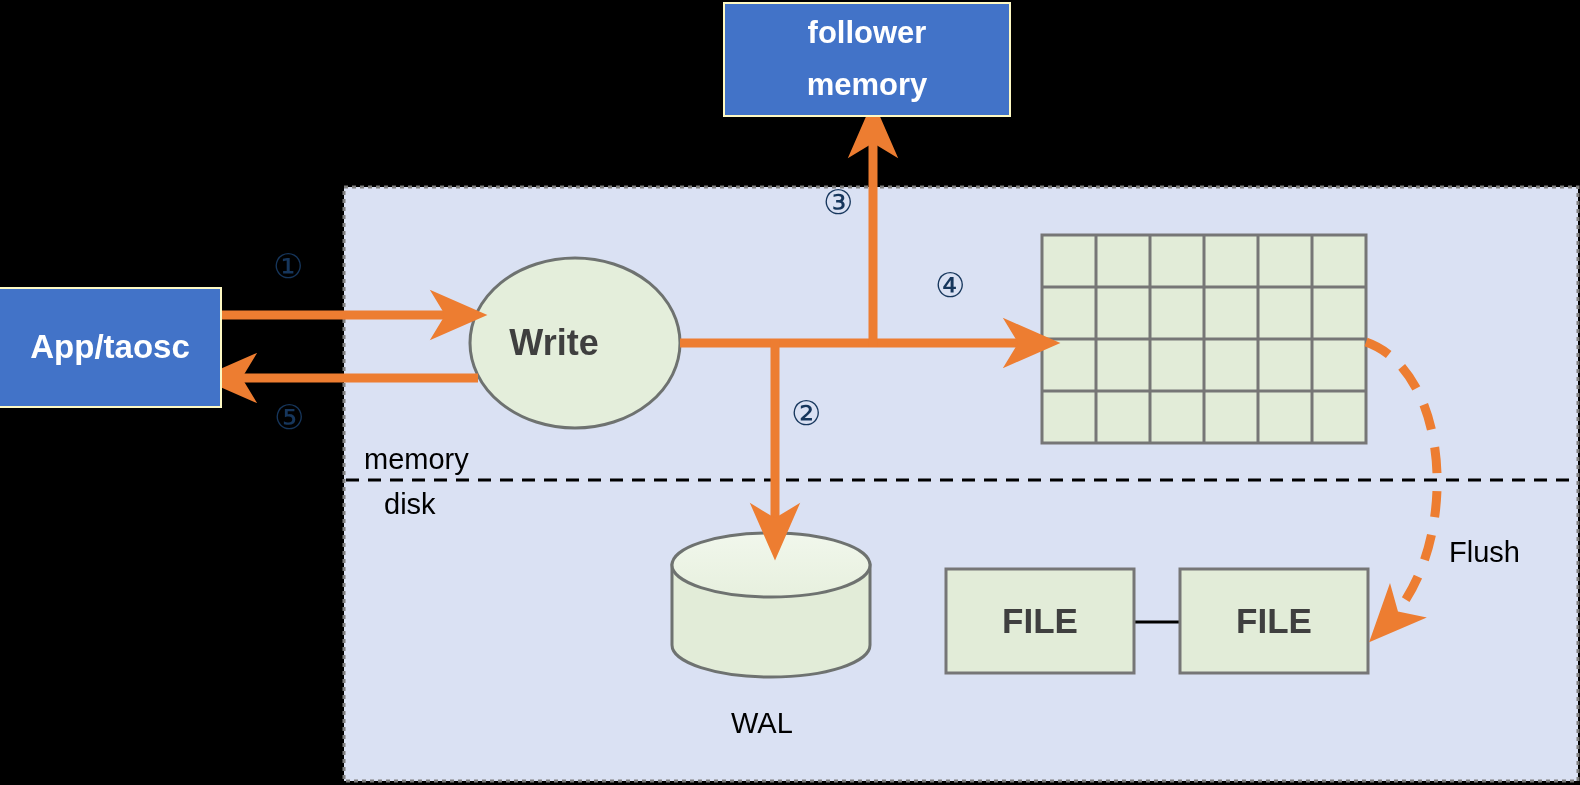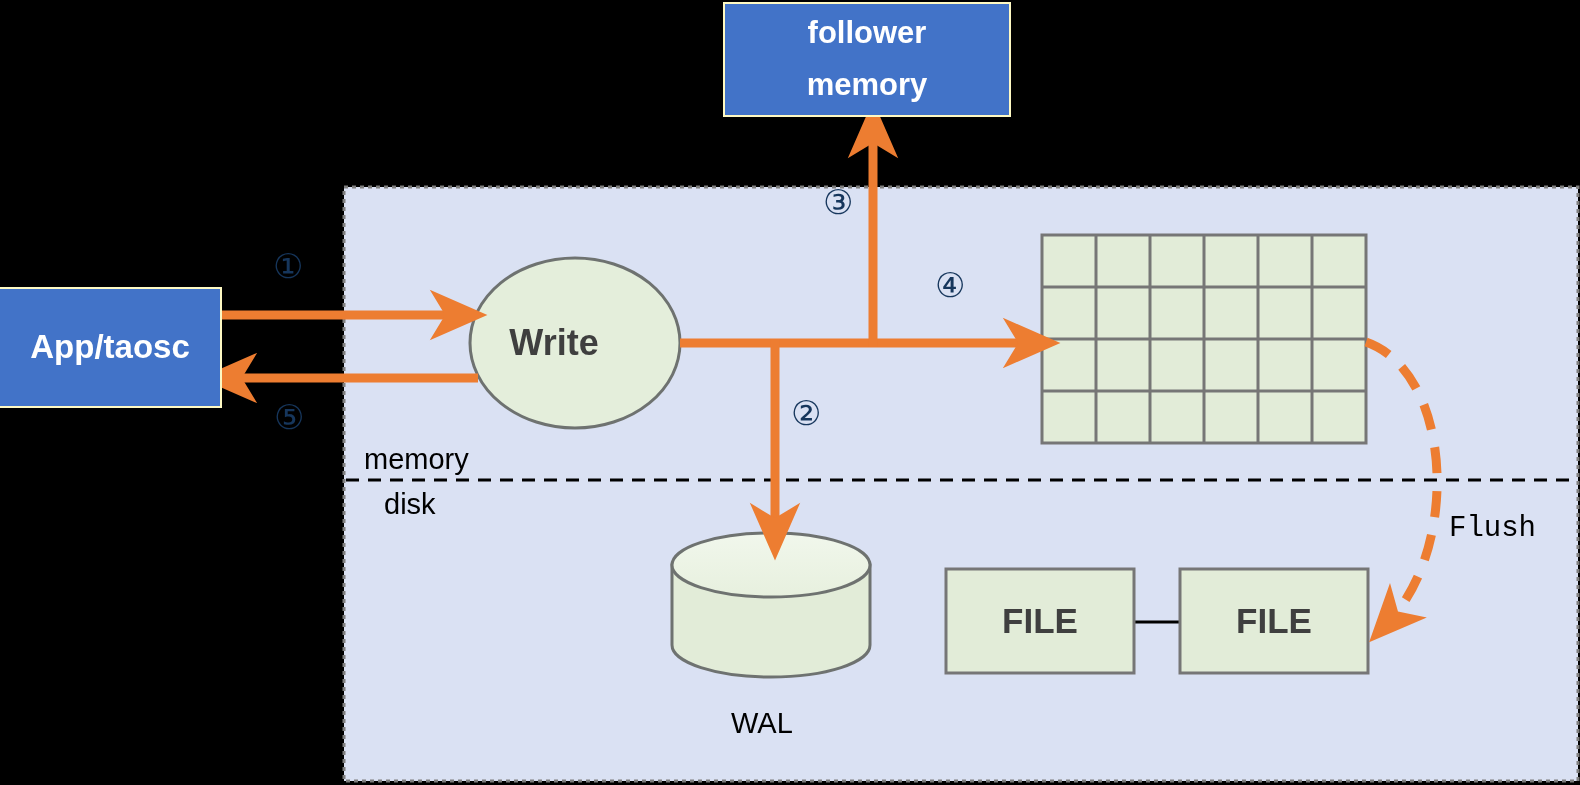--- a/index.html
+++ b/index.html
@@ -145,21 +145,21 @@
     <span>WAL</span>
   </div>
 
   <div class="plain-label" style="left:364px; top:443px;">
     <span>memory</span>
   </div>
   <div class="plain-label" style="left:364px; top:488px;margin-left:20px;">
     <span>disk</span>
   </div>
 
-  <div class="plain-label" style="left:1449px; top:512px;font-family:Liberation Mono, monospace;">
+  <div class="plain-label" style="left:1449px; top:536px;">
     <span>Flush</span>
   </div>
 
 
   <div class="circnum" style="left:273px; top:249px;">
     <span>①</span>
   </div>
   <div class="circnum" style="left:274px; top:400px;">
     <span>⑤</span>
   </div>

